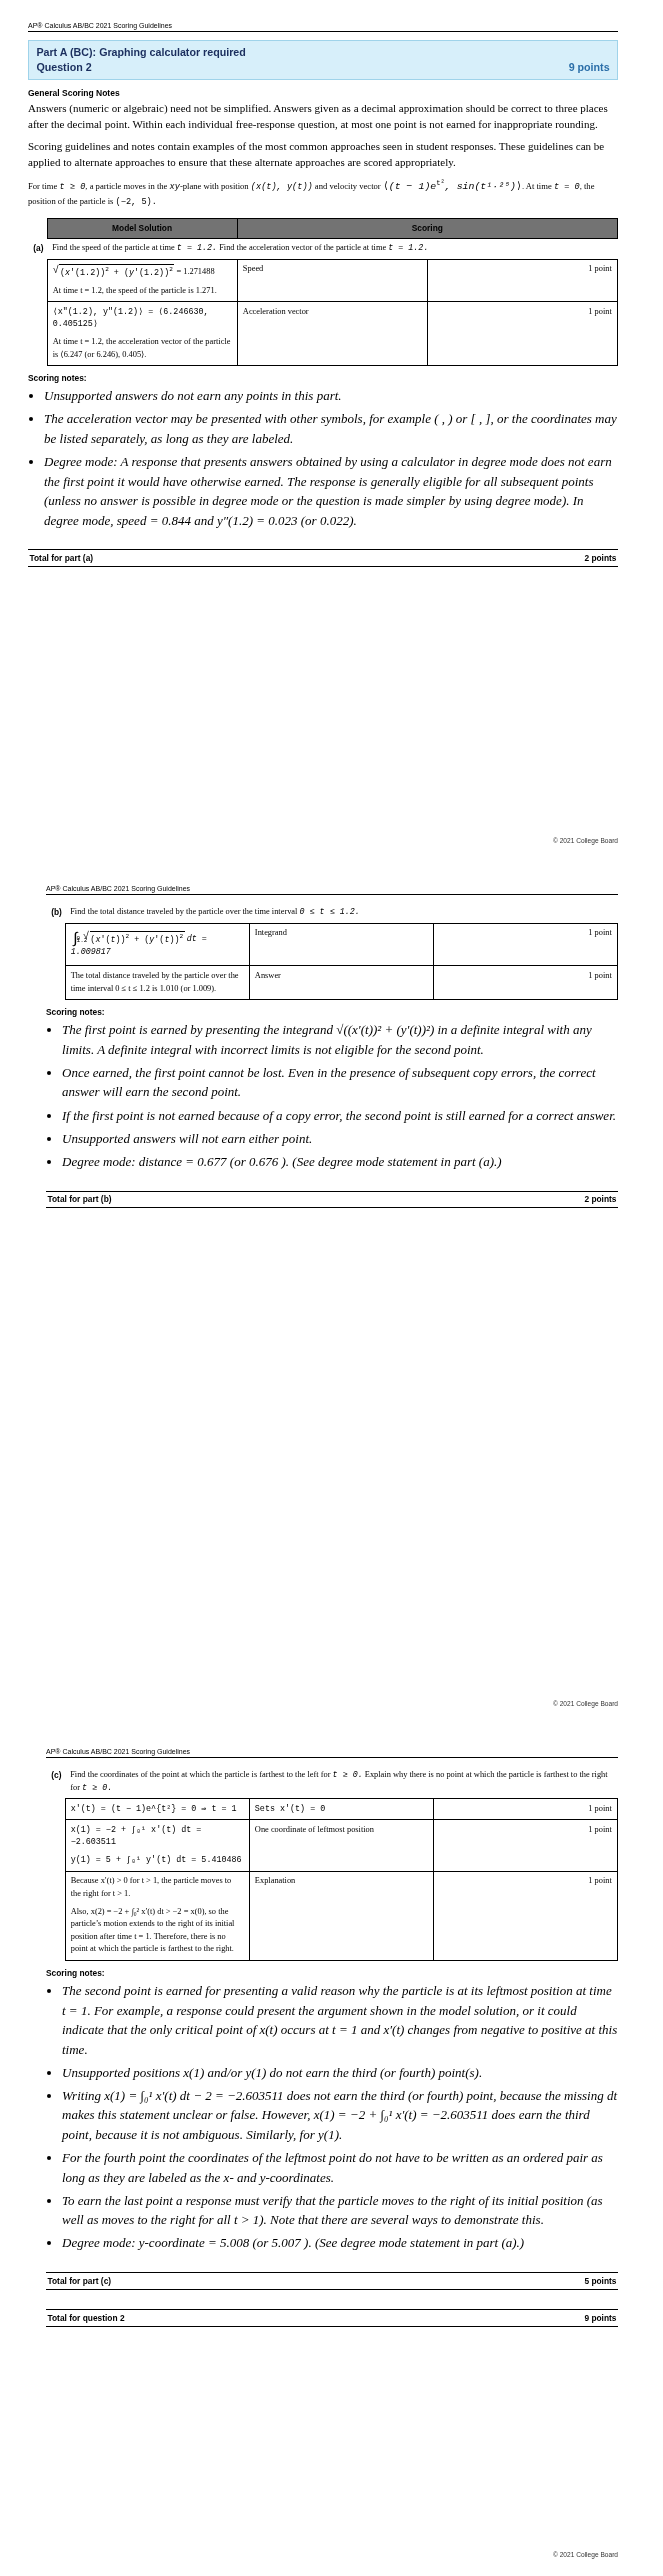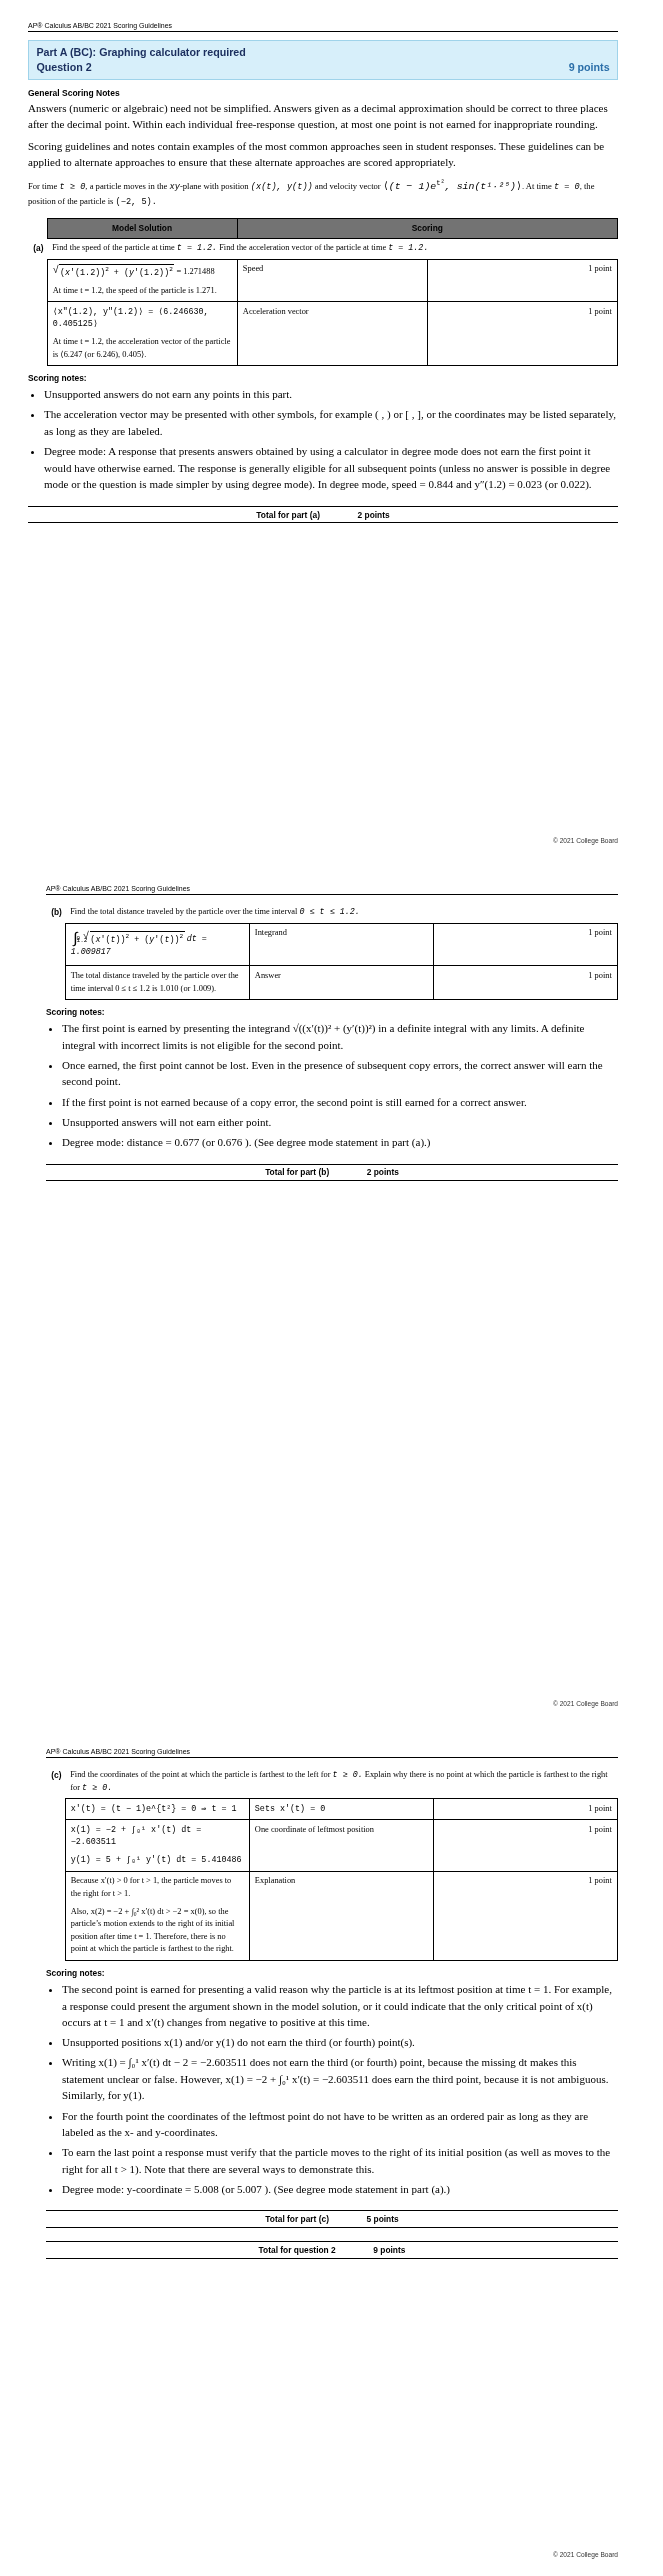--- a/index.html
+++ b/index.html
@@ -146,31 +146,32 @@
     position:absolute;
     left:5.9px;
     font-size:6px;
   }
   .intg .lim.up { top:-3.7px; }
   .intg .lim.lo { bottom:-3.7px; }
 
   ul.notes {
     margin:2.9px 0 4.4px 0;
     padding-left:16px;
-    font-size:11px;
+    font-size:13px;
     line-height:1.5;
+    font-style:italic;
   }
   ul.notes li { margin-bottom:3.7px; }
 
   .totalrow {
     border-top:0.7px solid #000;
     border-bottom:0.7px solid #000;
-    margin-top:13px;
+    margin-top:19px;
     display:flex;
-    justify-content:center;
+    justify-content:space-between;
     align-items:center;
     font-family:"Liberation Sans", sans-serif;
     font-weight:bold;
     font-size:8.4px;
     padding:2.9px 1.5px;
   }
   .totalrow .lbl { margin-right:17.7px; }
   .totalrow .val { width:52px; text-align:right; }
 
   .totalrow.thick { border-top:1.2px solid #000; border-bottom:1.2px solid #000; }

